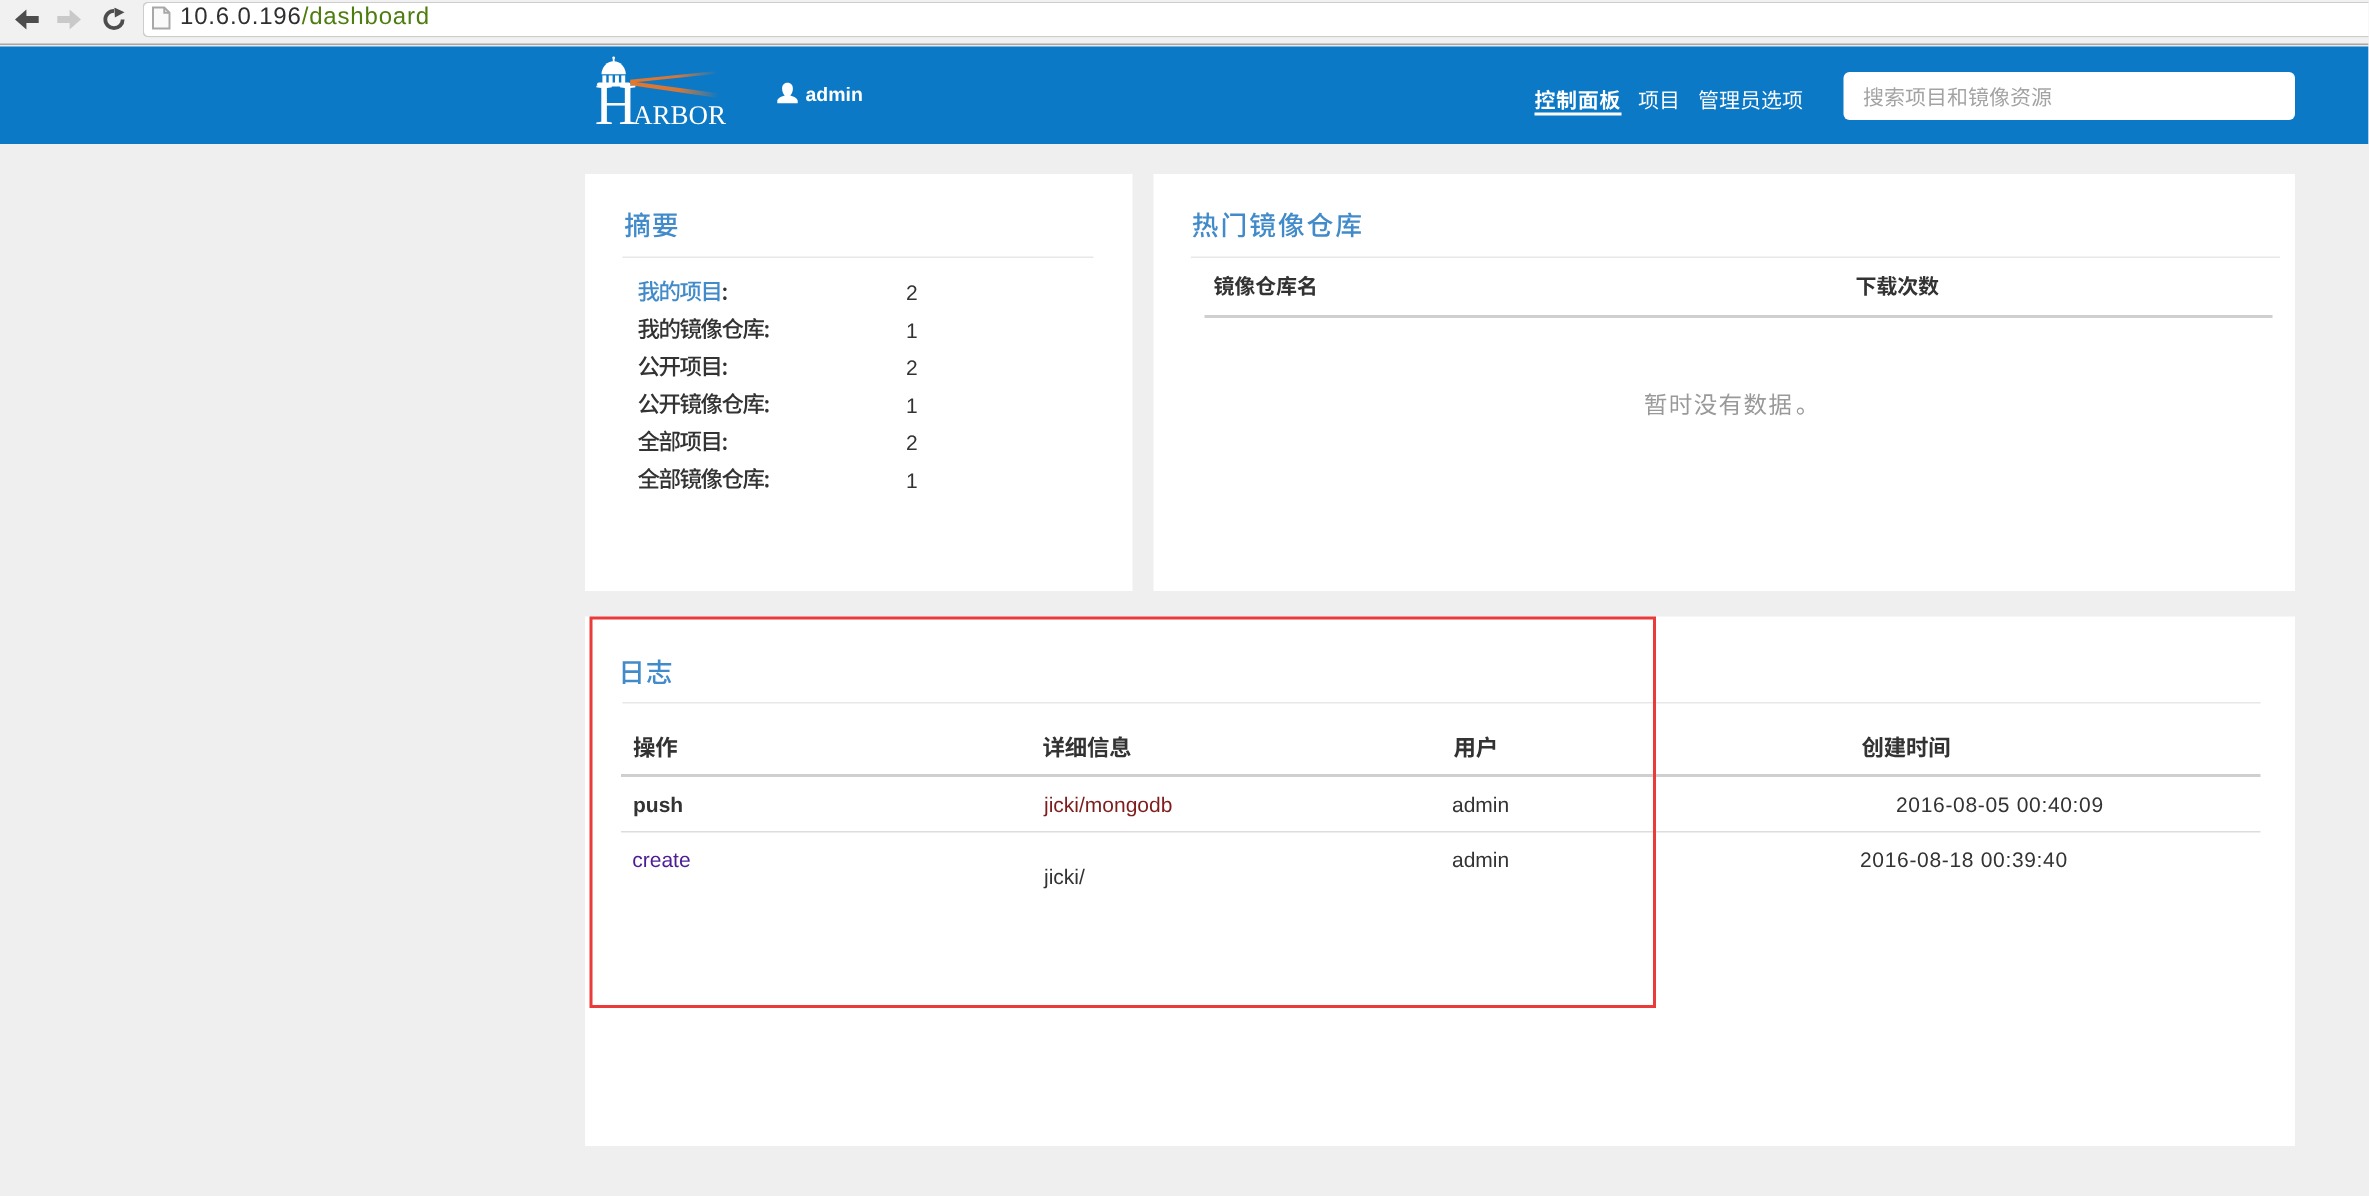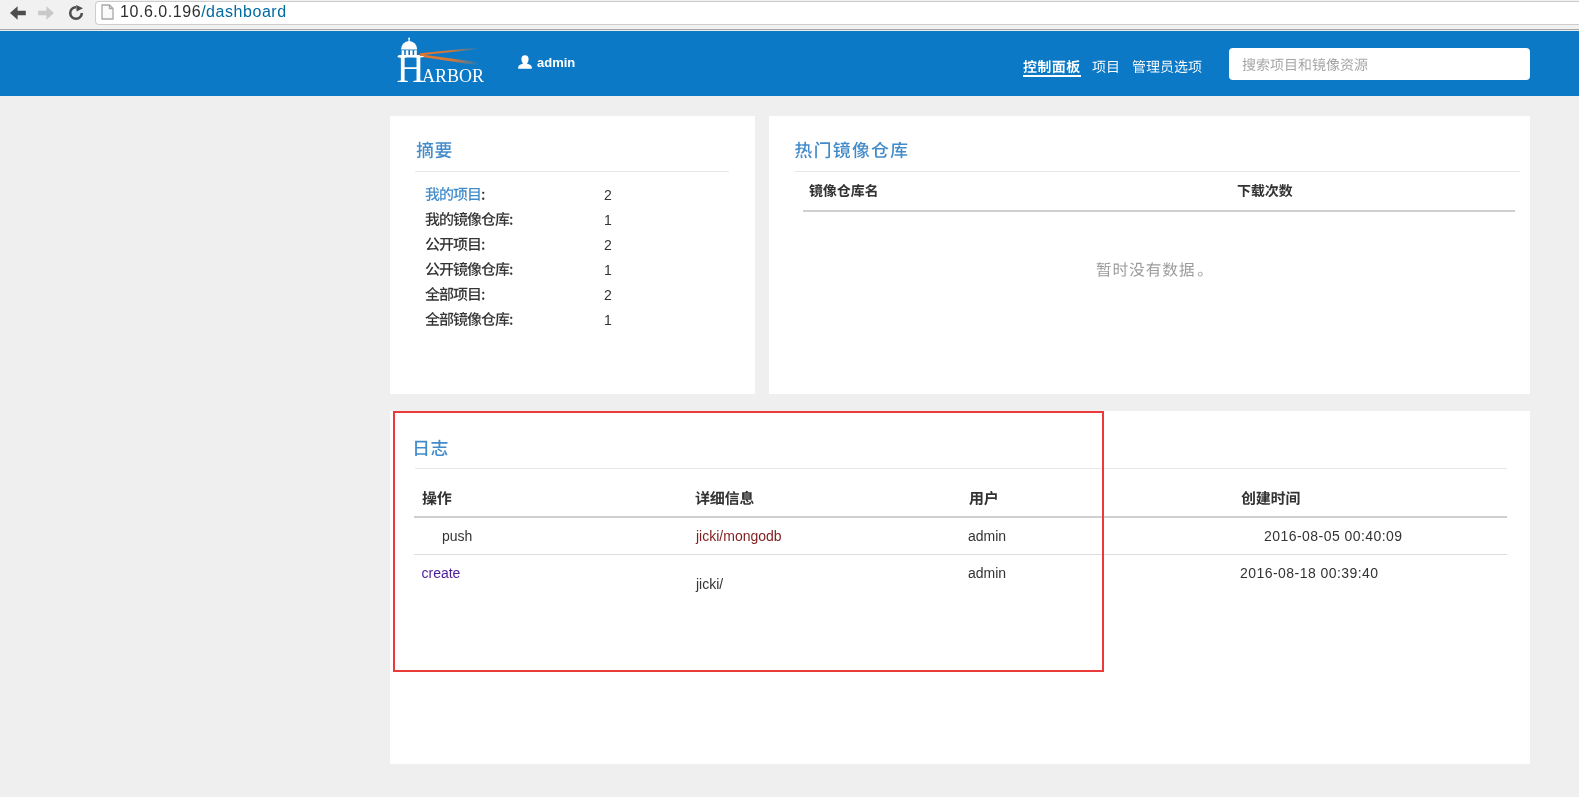--- a/index.html
+++ b/index.html
@@ -17,21 +17,21 @@
     <path d="M16 7 L8.4 0.3 L8.4 4.7 L0.2 4.7 L0.2 9.3 L8.4 9.3 L8.4 13.7 Z" fill="#c9c9c9"></path>
   </svg>
 <svg class="abs" style="left:67.5px;top:4.5px" width="17" height="16" viewBox="0 0 17 16">
     <path d="M8 2.2 A5.8 5.8 0 1 0 13.8 8" fill="none" stroke="#4d4d4d" stroke-width="2.5"></path>
     <path d="M8.2 0 L15 3.2 L8.6 6.6 Z" fill="#4d4d4d"></path>
   </svg>
 <svg class="abs" style="left:101px;top:4px" width="13" height="16" viewBox="0 0 13 16">
     <path d="M1 1 L8.5 1 L12 4.5 L12 15 L1 15 Z" fill="#fafafa" stroke="#a8a8a8" stroke-width="1.3"></path>
     <path d="M8.5 1 L8.5 4.5 L12 4.5" fill="none" stroke="#a8a8a8" stroke-width="1.3"></path>
   </svg>
-<div class="abs" style="left:120px;top:1px;font-size:16px;line-height:22px;color:#2f2f2f;letter-spacing:0.55px;">10.6.0.196<span style="color:#0369a1;">/dashboard</span></div>
+<div class="abs" style="left:120px;top:1px;font-size:16px;line-height:22px;color:#2f2f2f;letter-spacing:0.55px;">10.6.0.196<span style="color:#4d7c0f;">/dashboard</span></div>
 <div class="abs" style="left:0;top:31px;width:1579px;height:65px;background:#0c79c6;"></div>
 <svg class="abs" style="left:391px;top:36px" width="98" height="50" viewBox="0 0 98 50">
 <defs>
 <linearGradient id="bm1" x1="0" y1="0" x2="1" y2="0">
 <stop offset="0" stop-color="#e8762a" stop-opacity="1"></stop>
         <stop offset="0.55" stop-color="#e8762a" stop-opacity="0.9"></stop>
 <stop offset="1" stop-color="#e87f2f" stop-opacity="0"></stop>
       </linearGradient>
 </defs>
 <g fill="#ffffff">
@@ -128,21 +128,21 @@
 <svg style="position:absolute;left:695.0px;top:487.6px;" width="61" height="21" viewBox="0 -15.75 61 21.00">
     <path d="M1.3 -11.4C2.1 -10.7 3.2 -9.7 3.7 -9.0L4.9 -10.4C4.4 -11.0 3.2 -11.9 2.4 -12.6ZM12.0 -12.8C11.8 -11.9 11.4 -10.8 10.9 -9.9H8.4L9.5 -10.4C9.3 -11.0 8.8 -12.0 8.3 -12.7L6.7 -12.2C7.1 -11.5 7.5 -10.6 7.8 -9.9H6.0V-8.3H9.3V-6.9H6.5V-5.2H9.3V-3.7H5.7V-2.3C5.6 -2.6 5.5 -2.9 5.4 -3.1L4.2 -2.2V-8.1H0.5V-6.4H2.5V-1.6C2.5 -0.8 2.1 -0.3 1.8 0.0C2.0 0.2 2.5 0.9 2.7 1.2C2.9 0.9 3.4 0.5 6.0 -1.6L5.8 -2.1H9.3V1.3H11.1V-2.1H14.4V-3.7H11.1V-5.2H13.8V-6.9H11.1V-8.3H14.2V-9.9H12.8C13.2 -10.7 13.5 -11.5 13.9 -12.3Z M15.2 -1.1 15.5 0.6C17.0 0.3 19.0 0.0 20.9 -0.4L20.8 -2.0C18.8 -1.6 16.7 -1.3 15.2 -1.1ZM21.1 -12.0V-8.4L19.8 -9.3C19.6 -8.9 19.3 -8.5 19.1 -8.2L17.5 -8.0C18.4 -9.2 19.3 -10.7 20.0 -12.1L18.2 -12.8C17.6 -11.1 16.5 -9.3 16.1 -8.8C15.7 -8.3 15.5 -8.0 15.1 -7.9C15.3 -7.4 15.6 -6.6 15.7 -6.2C16.0 -6.3 16.4 -6.4 17.9 -6.6C17.3 -5.8 16.8 -5.3 16.5 -5.0C16.0 -4.5 15.6 -4.2 15.2 -4.1C15.4 -3.7 15.7 -2.9 15.8 -2.5C16.2 -2.8 16.8 -2.9 20.8 -3.6C20.8 -3.9 20.7 -4.6 20.7 -5.1L18.3 -4.8C19.3 -5.8 20.3 -6.9 21.1 -8.1V1.1H22.8V0.2H27.2V0.9H28.9V-12.0ZM24.1 -1.5H22.8V-4.9H24.1ZM25.8 -1.5V-4.9H27.2V-1.5ZM24.1 -6.6H22.8V-10.2H24.1ZM25.8 -6.6V-10.2H27.2V-6.6Z M35.3 -8.1V-6.7H42.9V-8.1ZM35.3 -6.0V-4.6H42.9V-6.0ZM35.1 -3.7V1.3H36.6V0.9H41.5V1.3H43.1V-3.7ZM36.6 -0.6V-2.3H41.5V-0.6ZM37.7 -12.2C38.0 -11.7 38.4 -10.9 38.6 -10.4H34.3V-8.9H44.0V-10.4H39.4L40.3 -10.8C40.1 -11.3 39.6 -12.2 39.2 -12.8ZM33.1 -12.7C32.4 -10.6 31.2 -8.4 30.0 -7.0C30.2 -6.6 30.7 -5.7 30.9 -5.3C31.2 -5.7 31.6 -6.2 32.0 -6.7V1.4H33.6V-9.6C34.0 -10.4 34.4 -11.3 34.7 -12.2Z M48.9 -8.1H54.8V-7.4H48.9ZM48.9 -6.1H54.8V-5.4H48.9ZM48.9 -10.0H54.8V-9.4H48.9ZM48.2 -3.1V-1.0C48.2 0.6 48.7 1.1 50.9 1.1C51.3 1.1 53.3 1.1 53.7 1.1C55.4 1.1 55.9 0.6 56.1 -1.5C55.7 -1.6 54.9 -1.9 54.5 -2.2C54.4 -0.8 54.3 -0.5 53.6 -0.5C53.1 -0.5 51.4 -0.5 51.0 -0.5C50.1 -0.5 50.0 -0.6 50.0 -1.1V-3.1ZM55.5 -3.0C56.2 -1.9 56.9 -0.6 57.1 0.3L58.8 -0.4C58.5 -1.3 57.8 -2.6 57.1 -3.6ZM46.3 -3.3C46.0 -2.3 45.4 -1.1 44.9 -0.2L46.5 0.6C47.0 -0.3 47.5 -1.7 47.9 -2.7ZM50.6 -3.6C51.3 -2.9 52.1 -1.9 52.4 -1.2L53.9 -2.0C53.6 -2.6 52.9 -3.4 52.3 -4.0H56.6V-11.4H52.5C52.7 -11.8 53.0 -12.2 53.2 -12.6L51.0 -12.9C50.9 -12.5 50.7 -11.9 50.6 -11.4H47.1V-4.0H51.5Z" fill="#333333"></path>
   </svg>
 <svg style="position:absolute;left:968.5px;top:487.6px;" width="32" height="21" viewBox="0 -15.75 32 21.00">
     <path d="M2.1 -11.7V-6.4C2.1 -4.2 2.0 -1.6 0.3 0.3C0.8 0.5 1.5 1.1 1.8 1.4C2.9 0.3 3.4 -1.4 3.7 -3.0H6.8V1.2H8.6V-3.0H11.7V-0.8C11.7 -0.5 11.6 -0.4 11.4 -0.4C11.1 -0.4 10.1 -0.4 9.2 -0.5C9.5 0.0 9.8 0.8 9.8 1.3C11.2 1.3 12.1 1.2 12.7 0.9C13.3 0.7 13.5 0.2 13.5 -0.8V-11.7ZM3.9 -10.0H6.8V-8.3H3.9ZM11.7 -10.0V-8.3H8.6V-10.0ZM3.9 -6.6H6.8V-4.7H3.9C3.9 -5.3 3.9 -5.8 3.9 -6.3ZM11.7 -6.6V-4.7H8.6V-6.6Z M18.9 -8.8H26.0V-6.5H18.9V-7.1ZM21.1 -12.4C21.3 -11.8 21.6 -11.0 21.8 -10.5H17.0V-7.1C17.0 -4.9 16.8 -1.8 15.2 0.4C15.6 0.6 16.4 1.1 16.8 1.5C18.1 -0.2 18.6 -2.6 18.8 -4.8H26.0V-4.0H27.8V-10.5H22.8L23.7 -10.7C23.6 -11.3 23.2 -12.2 22.9 -12.8Z" fill="#333333"></path>
   </svg>
 <svg style="position:absolute;left:1240.5px;top:487.6px;" width="61" height="21" viewBox="0 -15.75 61 21.00">
     <path d="M12.1 -12.4V-0.8C12.1 -0.5 12.0 -0.4 11.7 -0.4C11.4 -0.4 10.4 -0.4 9.4 -0.4C9.7 0.1 10.0 0.8 10.1 1.3C11.5 1.3 12.4 1.3 13.1 1.0C13.7 0.7 13.9 0.3 13.9 -0.8V-12.4ZM9.3 -11.0V-2.5H11.0V-11.0ZM2.8 -7.3H2.7C3.6 -8.1 4.3 -9.1 5.0 -10.1C5.8 -9.2 6.7 -8.2 7.3 -7.3ZM4.5 -12.8C3.7 -10.9 2.1 -8.8 0.3 -7.6C0.6 -7.3 1.3 -6.7 1.5 -6.3L2.0 -6.6V-1.1C2.0 0.6 2.5 1.1 4.3 1.1C4.7 1.1 6.3 1.1 6.7 1.1C8.3 1.1 8.7 0.5 8.9 -1.7C8.5 -1.8 7.8 -2.0 7.4 -2.3C7.3 -0.7 7.2 -0.4 6.6 -0.4C6.2 -0.4 4.9 -0.4 4.5 -0.4C3.9 -0.4 3.8 -0.5 3.8 -1.1V-5.7H6.1C6.0 -4.5 5.9 -3.9 5.8 -3.7C5.7 -3.6 5.6 -3.6 5.4 -3.6C5.1 -3.6 4.7 -3.6 4.2 -3.6C4.5 -3.2 4.6 -2.6 4.6 -2.1C5.3 -2.1 5.9 -2.1 6.3 -2.2C6.7 -2.2 7.0 -2.3 7.3 -2.7C7.6 -3.1 7.8 -4.2 7.9 -6.7V-6.7L9.0 -7.8C8.4 -8.8 7.0 -10.4 5.8 -11.6L6.1 -12.3Z M20.6 -11.6V-10.3H23.2V-9.6H19.8V-8.2H23.2V-7.5H20.5V-6.1H23.2V-5.4H20.5V-4.1H23.2V-3.4H19.9V-2.0H23.2V-1.0H24.9V-2.0H28.8V-3.4H24.9V-4.1H28.4V-5.4H24.9V-6.1H28.2V-8.2H29.0V-9.6H28.2V-11.6H24.9V-12.7H23.2V-11.6ZM24.9 -8.2H26.6V-7.5H24.9ZM24.9 -9.6V-10.3H26.6V-9.6ZM16.2 -5.4C16.2 -5.6 16.6 -5.9 17.0 -6.1H18.3C18.1 -5.1 17.9 -4.2 17.7 -3.4C17.4 -3.9 17.2 -4.5 17.0 -5.2L15.6 -4.8C16.0 -3.6 16.4 -2.6 17.0 -1.8C16.5 -1.0 15.9 -0.3 15.2 0.2C15.6 0.4 16.2 1.0 16.5 1.3C17.1 0.9 17.7 0.2 18.1 -0.5C19.7 0.7 21.7 1.1 24.3 1.1H28.7C28.8 0.6 29.1 -0.2 29.4 -0.6C28.3 -0.6 25.2 -0.6 24.3 -0.6C22.1 -0.6 20.2 -0.8 18.9 -2.0C19.4 -3.4 19.8 -5.2 20.0 -7.4L19.0 -7.7L18.7 -7.6H18.2C18.9 -8.8 19.5 -10.1 20.1 -11.4L19.0 -12.2L18.5 -11.9H15.6V-10.3H17.8C17.3 -9.2 16.8 -8.1 16.5 -7.8C16.2 -7.3 15.8 -6.9 15.5 -6.8C15.7 -6.4 16.0 -5.7 16.2 -5.4Z M36.5 -6.4C37.2 -5.3 38.2 -3.8 38.6 -3.0L40.2 -3.9C39.7 -4.8 38.7 -6.2 38.0 -7.2ZM34.1 -5.8V-3.0H32.3V-5.8ZM34.1 -7.3H32.3V-10.0H34.1ZM30.6 -11.6V-0.2H32.3V-1.4H35.8V-11.6ZM40.8 -12.6V-10.0H36.3V-8.2H40.8V-1.1C40.8 -0.8 40.7 -0.7 40.4 -0.7C40.0 -0.7 38.9 -0.7 37.9 -0.7C38.1 -0.2 38.4 0.6 38.5 1.1C40.0 1.1 41.1 1.1 41.7 0.8C42.4 0.5 42.6 0.0 42.6 -1.1V-8.2H44.2V-10.0H42.6V-12.6Z M45.5 -9.1V1.3H47.3V-9.1ZM45.7 -11.8C46.4 -11.1 47.1 -10.1 47.4 -9.4L49.0 -10.4C48.6 -11.1 47.8 -12.0 47.1 -12.6ZM50.5 -4.2H53.4V-2.8H50.5ZM50.5 -7.1H53.4V-5.7H50.5ZM48.9 -8.5V-1.3H55.0V-8.5ZM49.5 -12.0V-10.3H56.6V-0.6C56.6 -0.4 56.6 -0.3 56.4 -0.3C56.2 -0.3 55.6 -0.3 55.2 -0.4C55.4 0.1 55.6 0.8 55.7 1.2C56.6 1.2 57.3 1.2 57.8 0.9C58.3 0.7 58.5 0.2 58.5 -0.6V-12.0Z" fill="#333333"></path>
   </svg>
 <div class="abs" style="left:414px;top:515.8px;width:1093px;height:2px;background:#cfcfcf;"></div>
-<div class="abs" style="left:442px;top:525.5px;font-size:14px;color:#333333;line-height:20px;">push</div>
+<div class="abs" style="left:422px;top:525.5px;font-size:14px;color:#333333;line-height:20px;font-weight:bold;">push</div>
 <div class="abs" style="left:696px;top:525.5px;font-size:14px;color:#7f1d1d;line-height:20px;">jicki/mongodb</div>
 <div class="abs" style="left:968px;top:525.5px;font-size:14px;color:#333333;line-height:20px;">admin</div>
 <div class="abs" style="left:1240px;top:525.5px;font-size:14px;color:#333333;line-height:20px;letter-spacing:0.45px;margin-left:24px;">2016-08-05 00:40:09</div>
 <div class="abs" style="left:414px;top:554.3px;width:1093px;height:1px;background:#ddd;"></div>
 <div class="abs" style="left:421.5px;top:562.5px;font-size:14px;color:#4c1d95;line-height:20px;">create</div>
 <div class="abs" style="left:696px;top:574px;font-size:14px;color:#333333;line-height:20px;">jicki/</div>
 <div class="abs" style="left:968px;top:562.5px;font-size:14px;color:#333333;line-height:20px;">admin</div>
 <div class="abs" style="left:1240px;top:562.5px;font-size:14px;color:#333333;line-height:20px;letter-spacing:0.45px;">2016-08-18 00:39:40</div>
 <div class="abs" style="left:392.9px;top:411.3px;width:707.5px;height:256.7px;border:2px solid #ea3a3a;"></div>
 </body></html>

